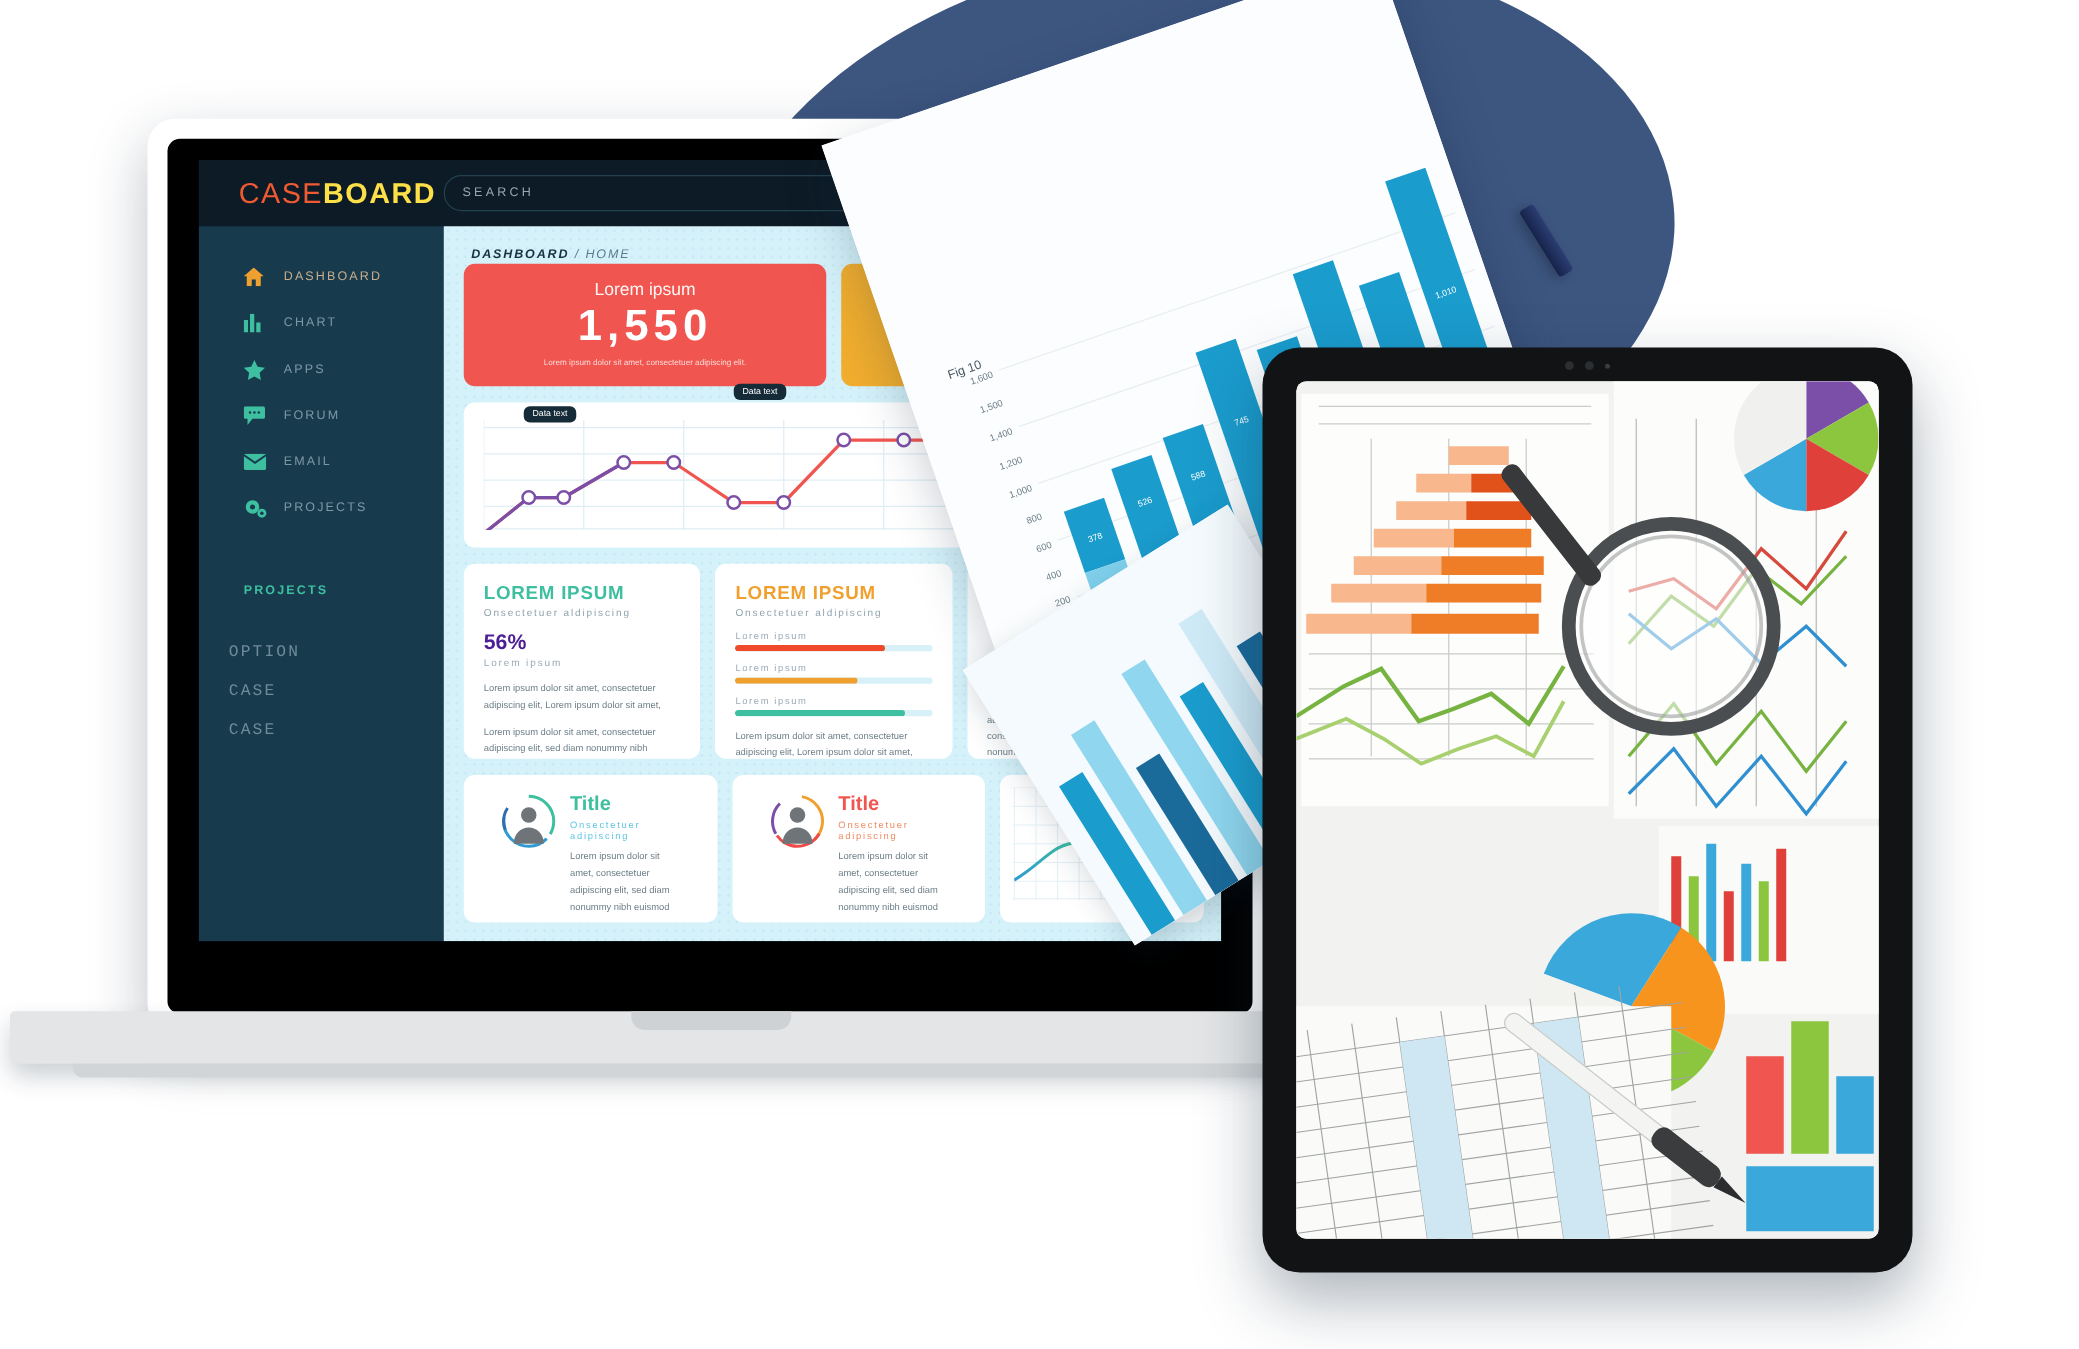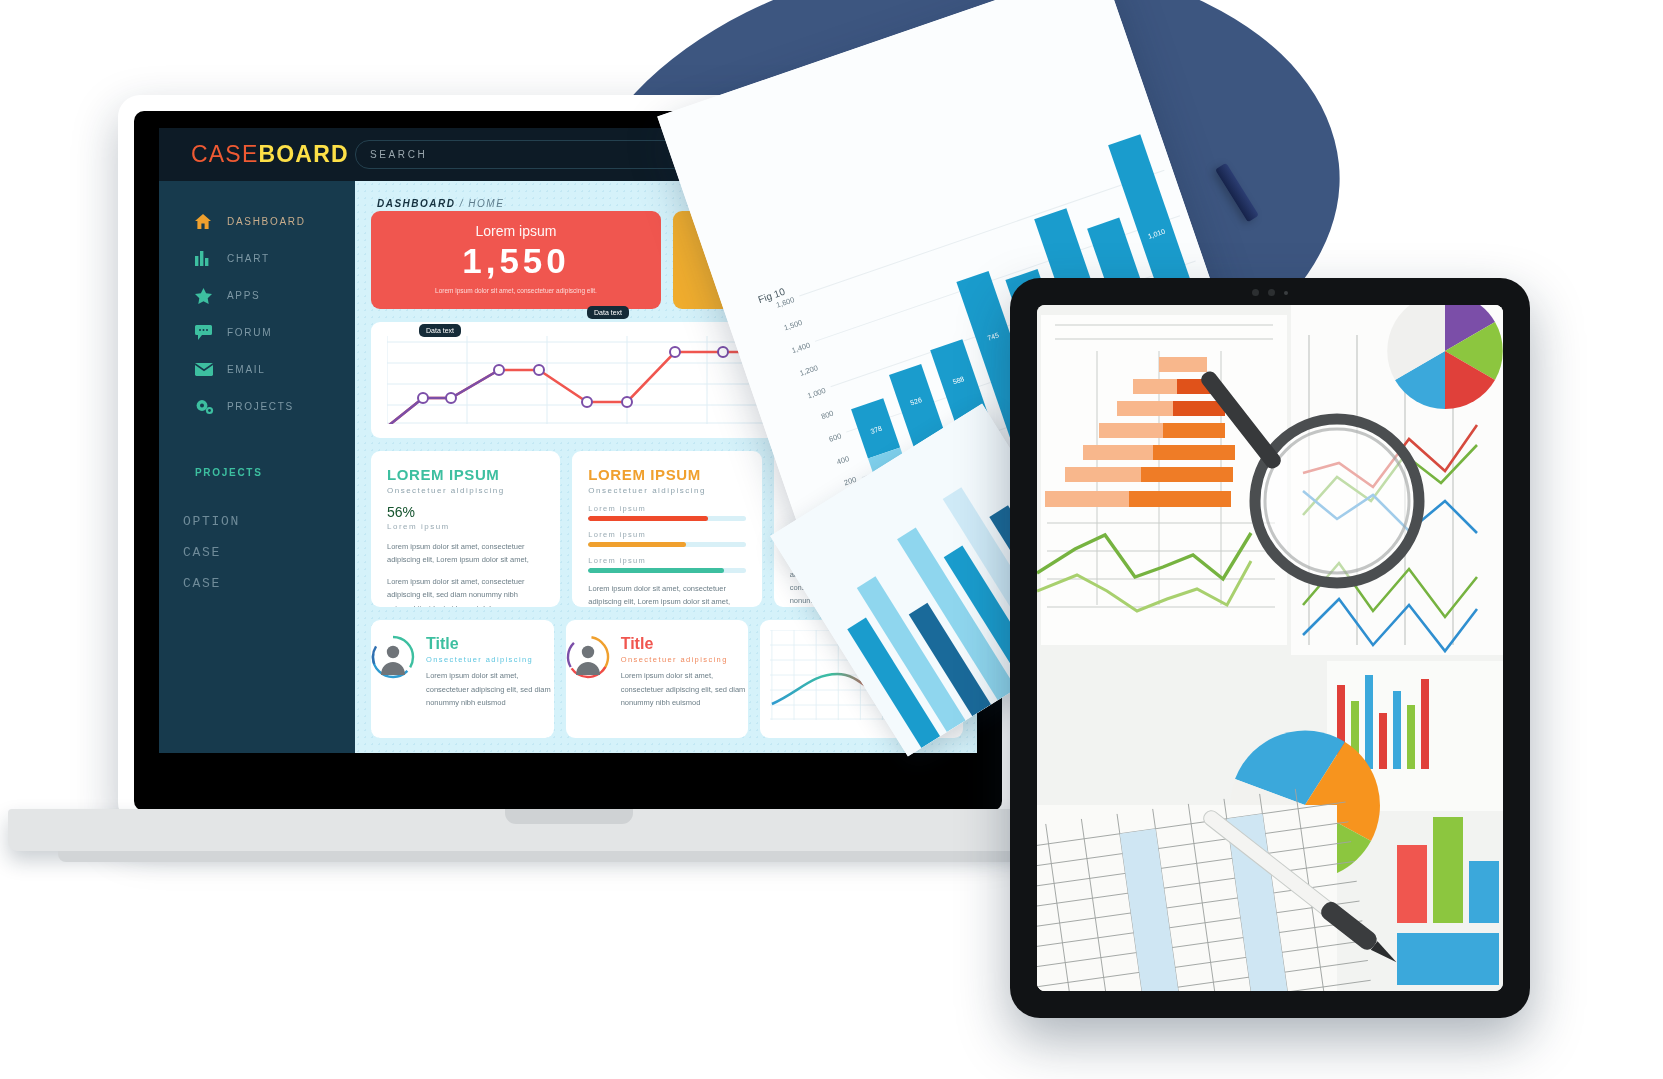--- a/index.html
+++ b/index.html
@@ -74,29 +74,29 @@
 
   .card{background:#fff;border-radius:9px;}
   .chartcard{height:116px;padding:14px 16px;box-sizing:border-box;margin-bottom:13px;}
 
   .row2{display:flex;gap:12px;margin-bottom:13px;}
   .panel{flex:1;padding:15px 16px 13px;box-sizing:border-box;height:156px;overflow:hidden;}
   .h-green{color:#3dbfa0;}
   .h-orange{color:#f0a02e;}
   .ph{font-size:15px;font-weight:800;letter-spacing:.6px;}
   .psub{font-size:8px;letter-spacing:1.5px;color:#8fa3ad;margin-top:3px;}
-  .bigpct{font-size:14px;font-weight:400;color:#14532d;margin-top:9px;}
+  .bigpct{font-size:17px;font-weight:700;color:#4c1d95;margin-top:9px;}
   .smlabel{font-size:8px;letter-spacing:1.5px;color:#9aabb4;margin-top:2px;}
   .para{font-size:7.5px;line-height:1.75;color:#6d7f88;margin-top:9px;}
   .barlabel{font-size:7.5px;letter-spacing:1.3px;color:#9aabb4;margin-top:9px;}
   .track{height:5px;border-radius:3px;background:#d8f0f7;margin-top:3px;overflow:hidden;}
   .fill{height:100%;border-radius:3px;}
 
   .row3{display:flex;gap:12px;}
-  .pcard{flex:1;padding:15px 0;box-sizing:border-box;height:118px;display:flex;gap:11px;}
+  .pcard{flex:1;padding:15px 30px;box-sizing:border-box;height:118px;display:flex;gap:11px;}
   .avatar{width:44px;height:44px;flex:none;position:relative;}
   .ptitle{font-size:16px;font-weight:800;}
   .psub2{font-size:7.5px;letter-spacing:1.4px;margin-top:2px;}
   .ptxt{font-size:7.5px;line-height:1.8;color:#6d7f88;margin-top:5px;}
 
   
   .paper{position:absolute;left:716px;top:28px;width:470px;height:440px;
          background:#fbfdfe;transform:rotate(-19deg);
          box-shadow:0 16px 40px rgba(20,40,60,.26);}
   .paper2{position:absolute;left:820px;top:450px;width:250px;height:260px;

